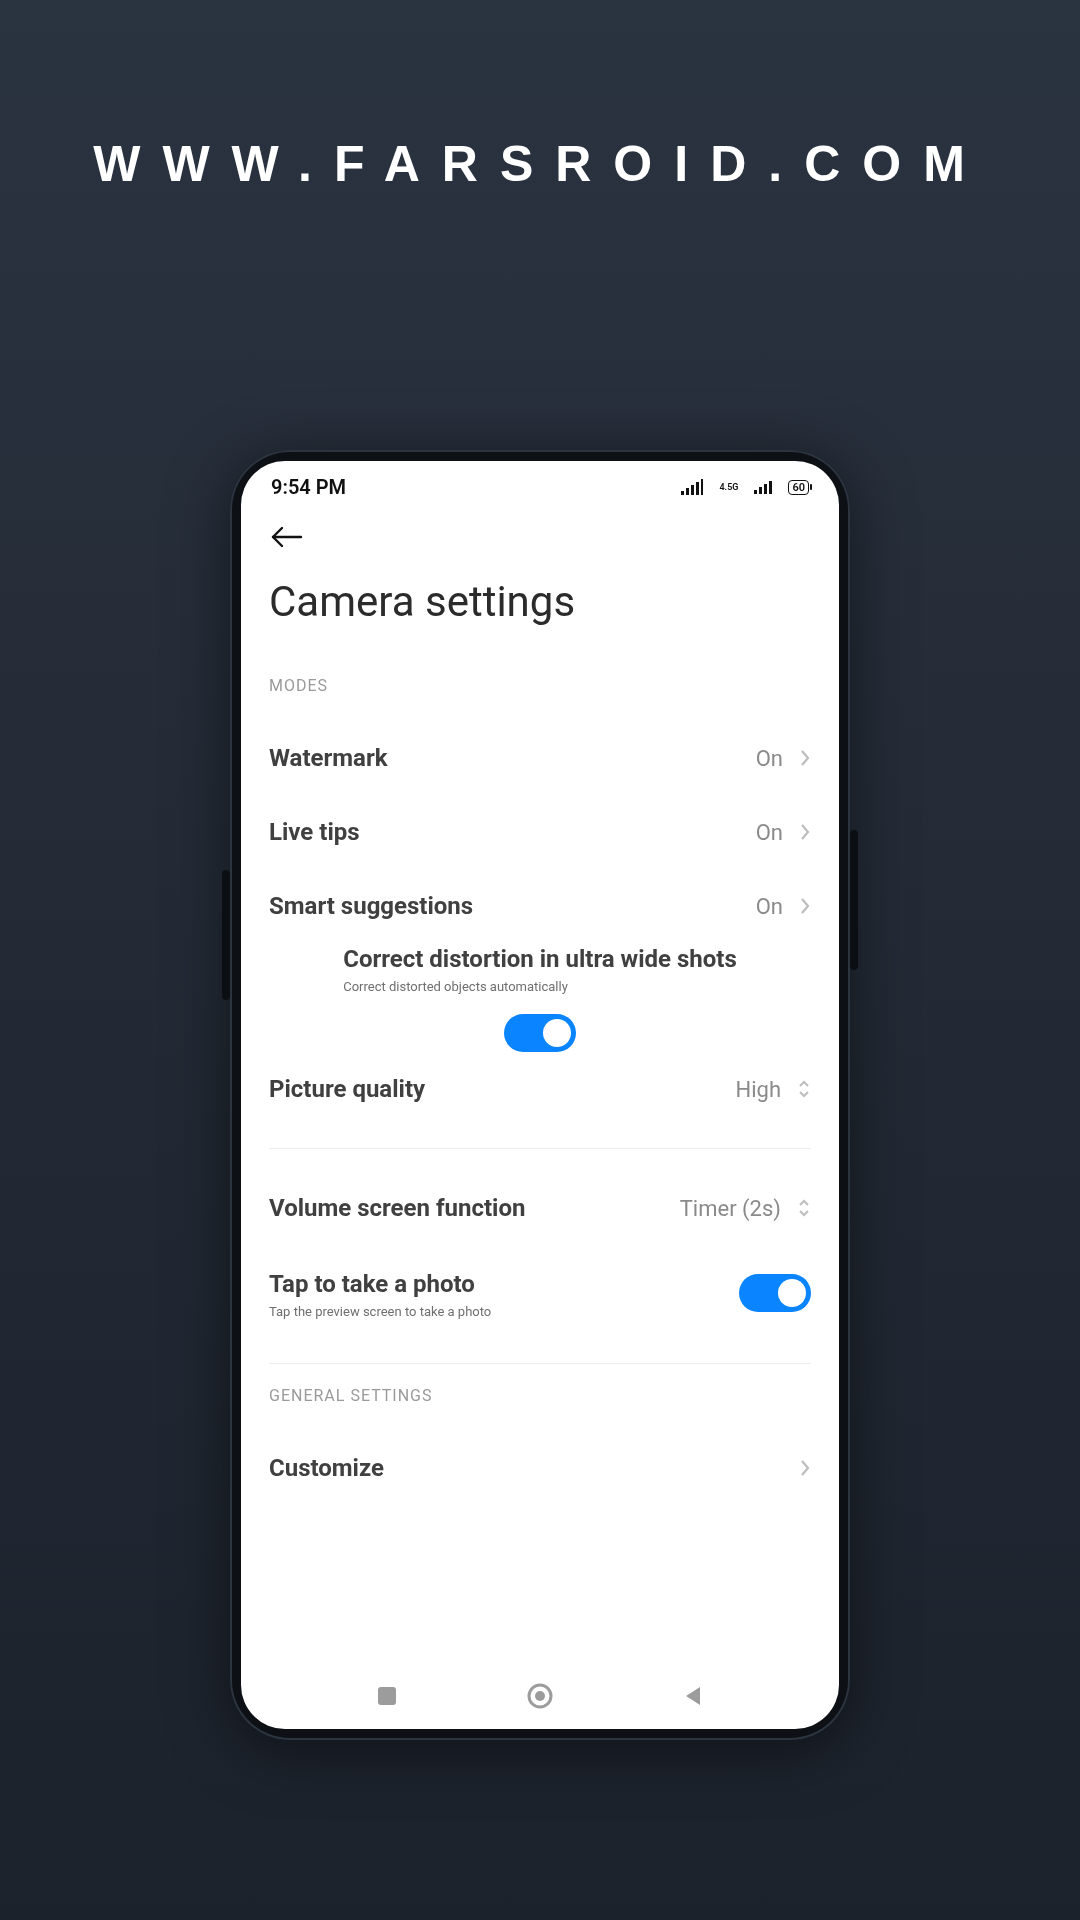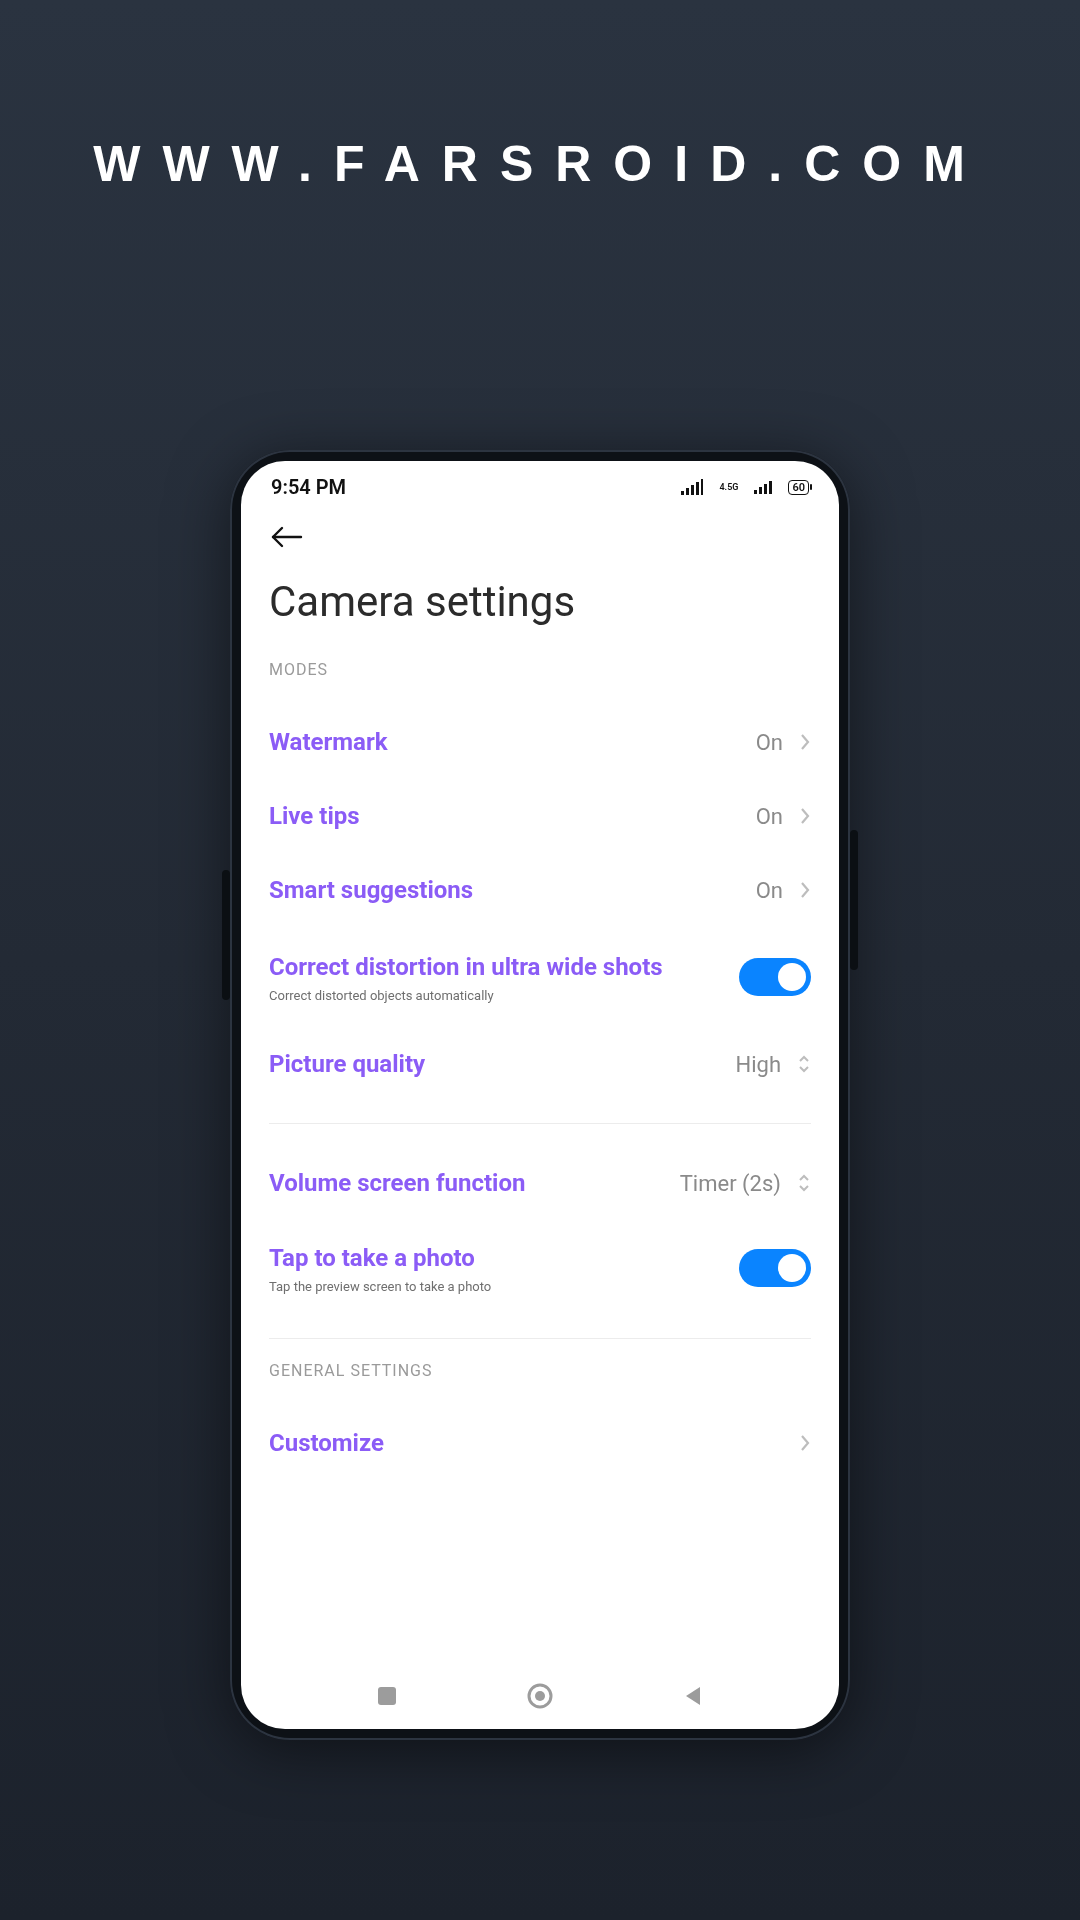--- a/index.html
+++ b/index.html
@@ -88,35 +88,35 @@
     flex: 1;
     overflow: hidden;
     padding: 0 28px;
   }
 
   .section-label {
     font-size: 16px;
     letter-spacing: 1px;
     color: #9a9a9a;
     margin-bottom: 26px;
-    margin-top: 4px;
+    margin-top: 20px;
   }
 
   .row {
     display: flex;
     align-items: center;
     justify-content: space-between;
     min-height: 74px;
     gap: 20px;
   }
   .row .left { flex: 1; min-width: 0; }
   .row .title {
     font-size: 24px;
     font-weight: 700;
-    color: #8b5cf6;
+    color: #404040;
     line-height: 1.35;
   }
   .row .sub {
     font-size: 13px;
     color: #6f6f6f;
     margin-top: 4px;
   }
   .row .right {
     display: flex;
     align-items: center;
@@ -235,21 +235,21 @@
             <div class="title">Smart suggestions</div>
           </div>
         <div class="right">
           <span>On</span>
           <svg class="chevron" width="12" height="18" viewBox="0 0 12 18" fill="none" stroke="currentColor" stroke-width="2.2">
               <polyline points="3,2 9,9 3,16"></polyline>
             </svg>
         </div>
       </div>
 
-      <div class="row" style="min-height:100px;">
+      <div class="row" style="min-height:100px;flex-direction:column;">
         <div class="left">
           <div class="title">Correct distortion in ultra wide shots</div>
           <div class="sub">Correct distorted objects automatically</div>
         </div>
         <div class="right">
           <div class="toggle">
             <div class="knob"></div>
           </div>
         </div>
       </div>

